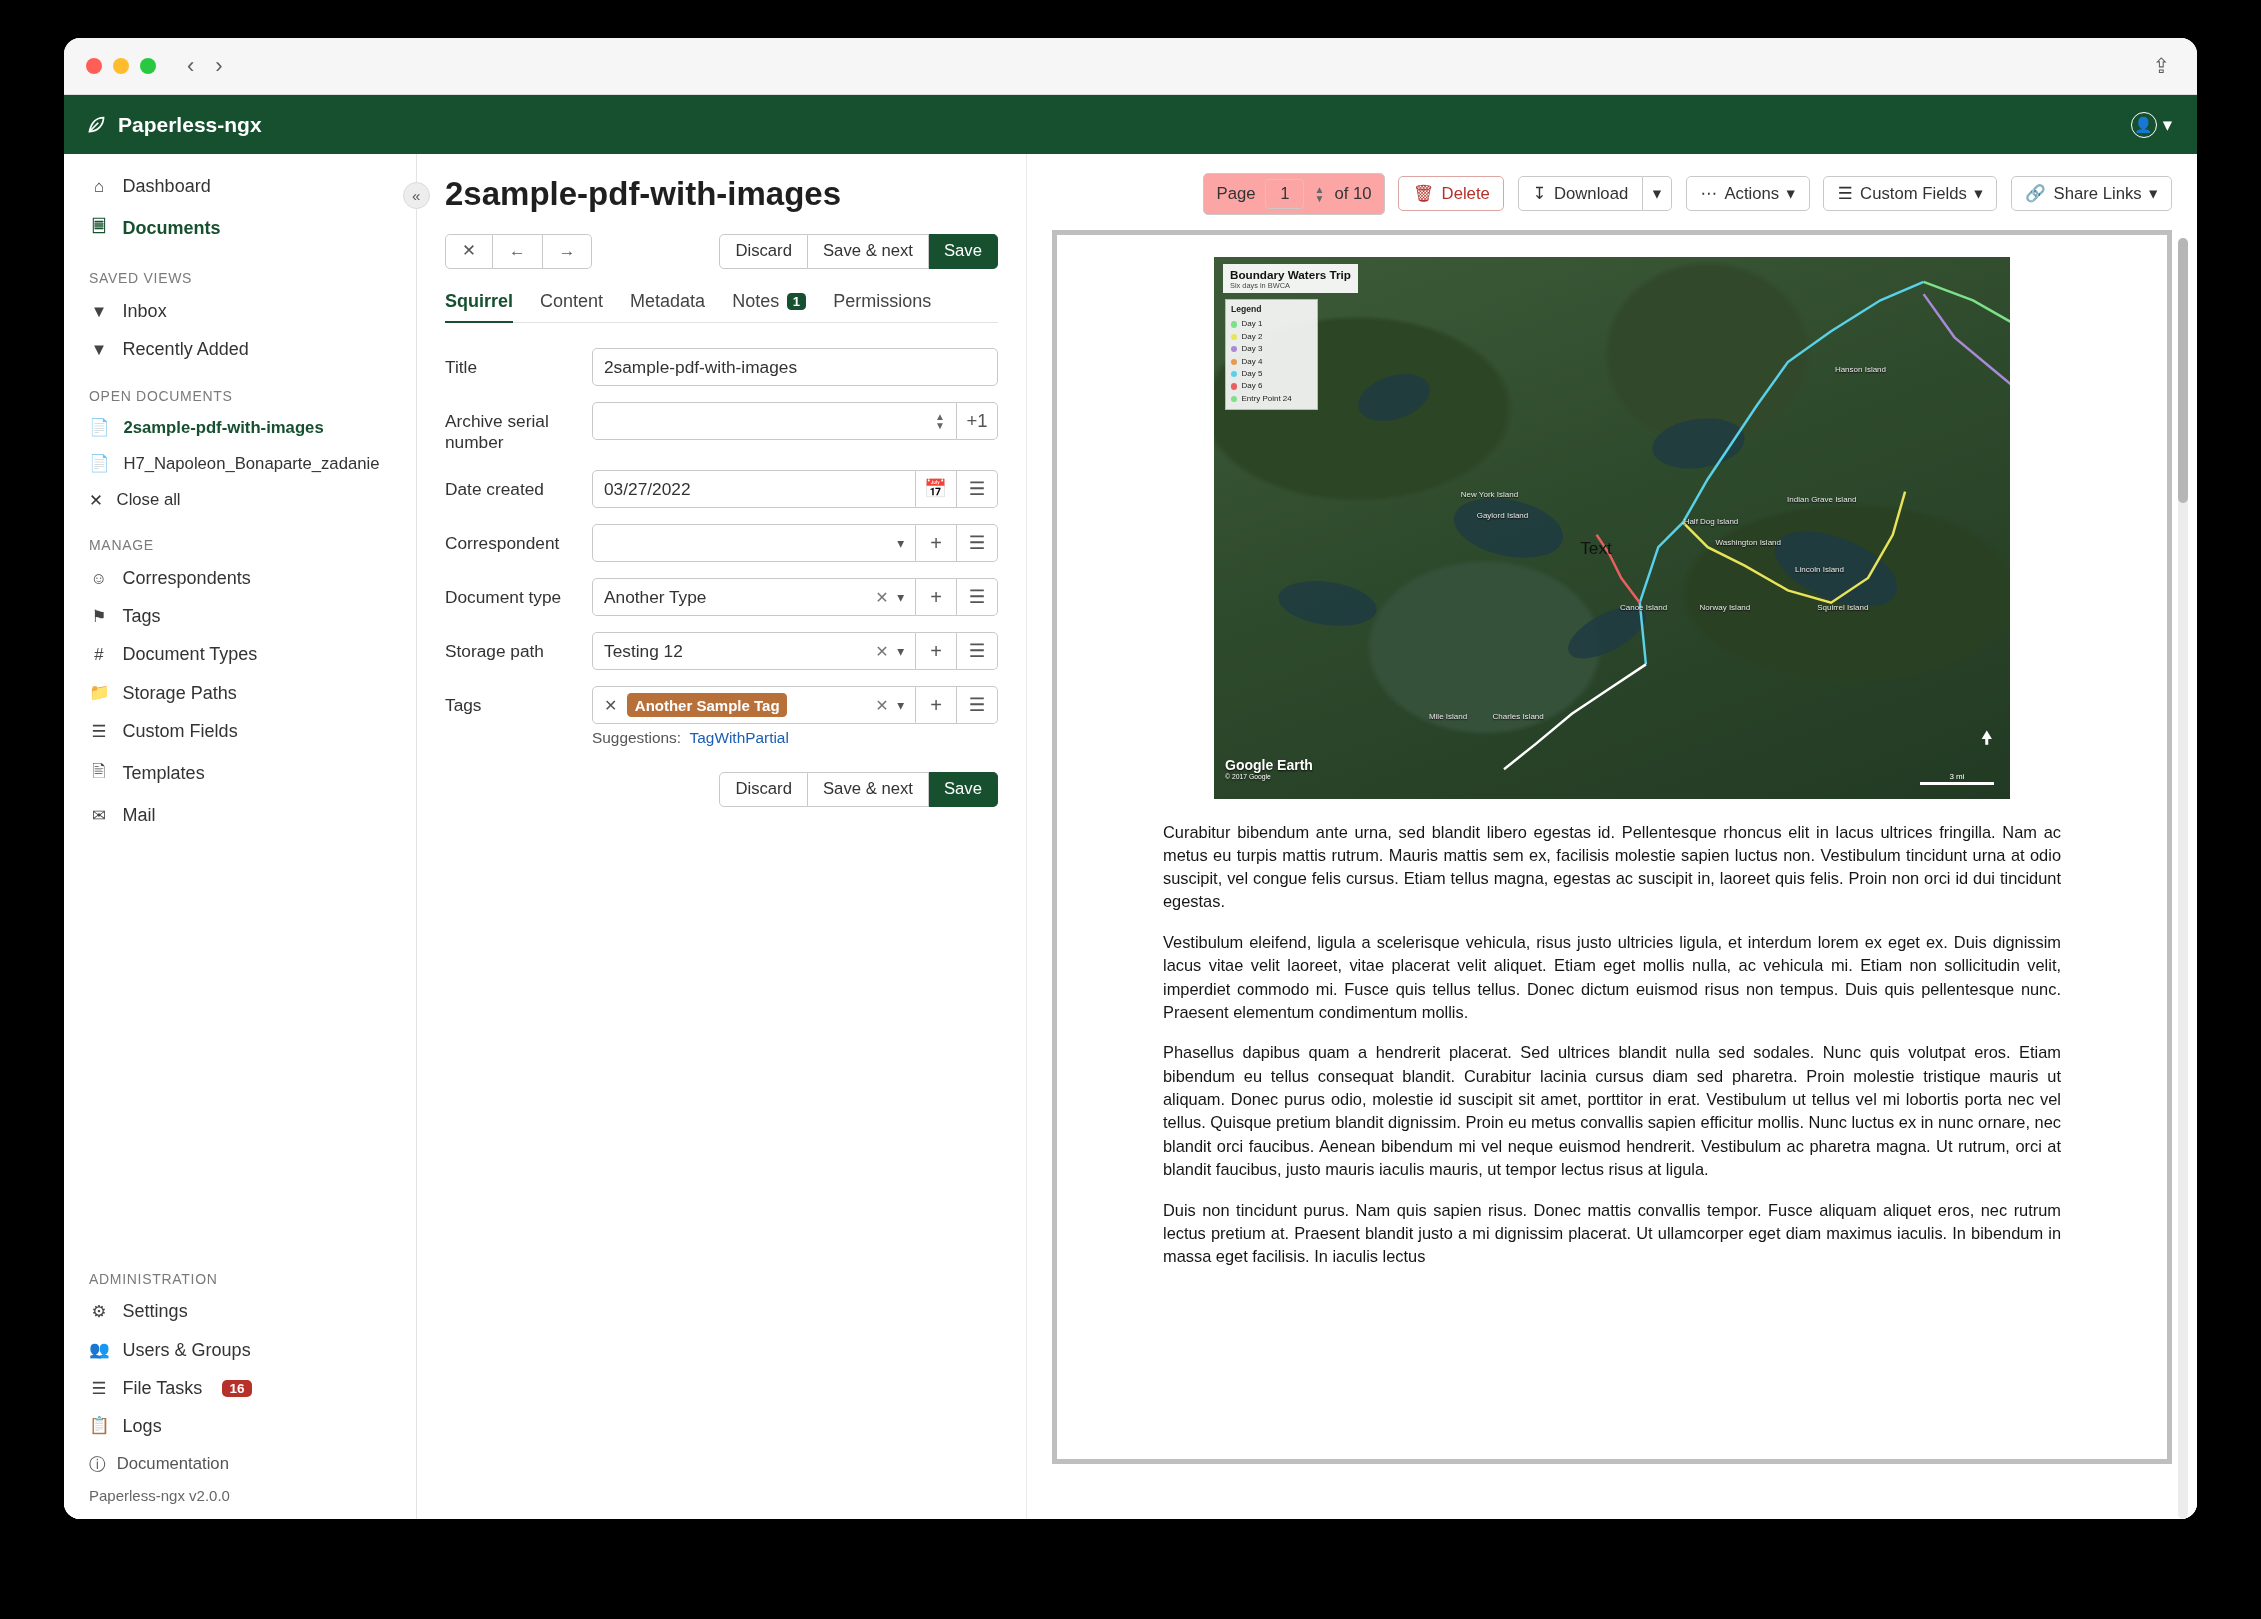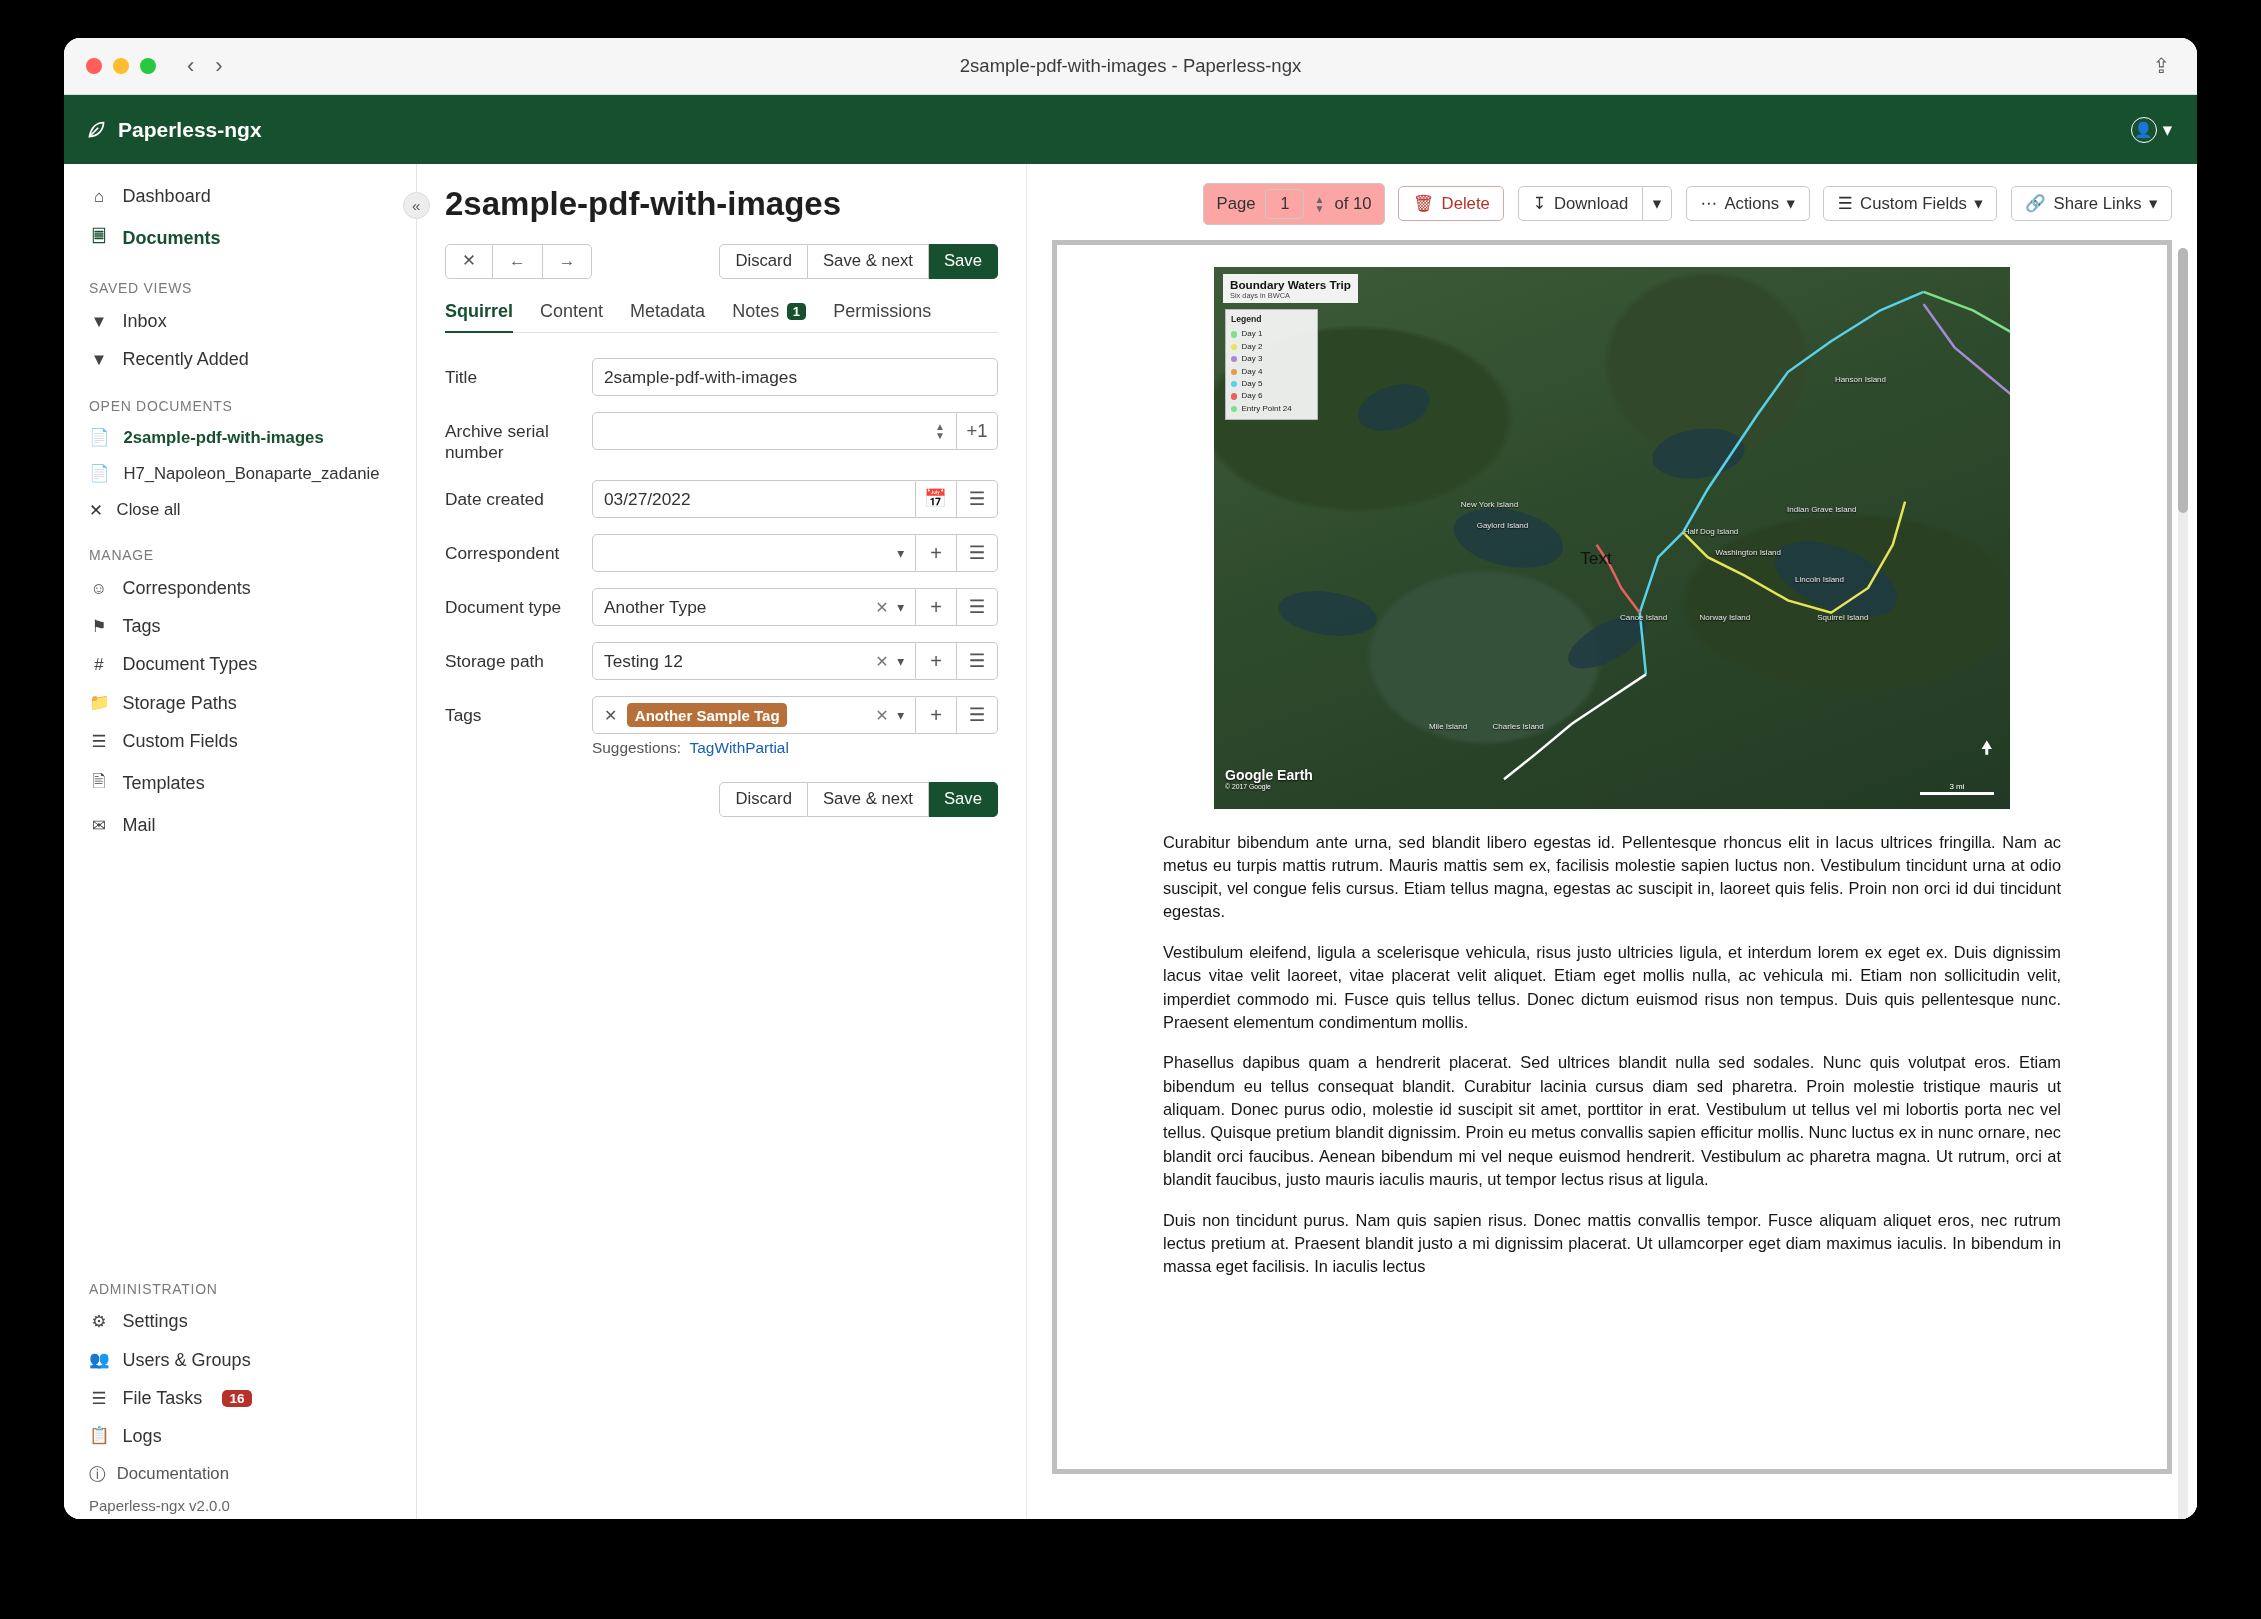--- a/index.html
+++ b/index.html
@@ -56,21 +56,21 @@
   }
   .share-btn {
     position: absolute;
     right: 27px;
     font-size: 21px;
     color: #5e5e5e;
   }
 
   
   .appbar {
-    height: 69px;
+    height: 59px;
     background: #16502f;
     display: flex;
     align-items: center;
     padding: 0 22px;
     position: relative;
   }
   .brand {
     display: flex; align-items: center; gap: 11px;
     color: #fff; font-size: 21px; font-weight: 600;
   }
@@ -431,21 +431,20 @@
   <div class="titlebar">
     <div class="traffic">
       <div class="dot red"></div>
       <div class="dot yellow"></div>
       <div class="dot green"></div>
     </div>
     <div class="navarrows">
       <span>‹</span>
       <span>›</span>
     </div>
-    <div class="title">2sample-pdf-with-images - Paperless-ngx</div>
     <div class="share-btn">⇪</div>
   </div>
 
   <div class="appbar">
     <div class="brand">
       <span class="leaf">
         <svg width="21" height="21" viewBox="0 0 24 24" fill="none" stroke="#ffffff" stroke-width="2">
           <path d="M4 20 C6 10 12 4 20 4 C20 12 14 20 4 20 Z"></path>
           <path d="M4 20 L14 10"></path>
         </svg>

